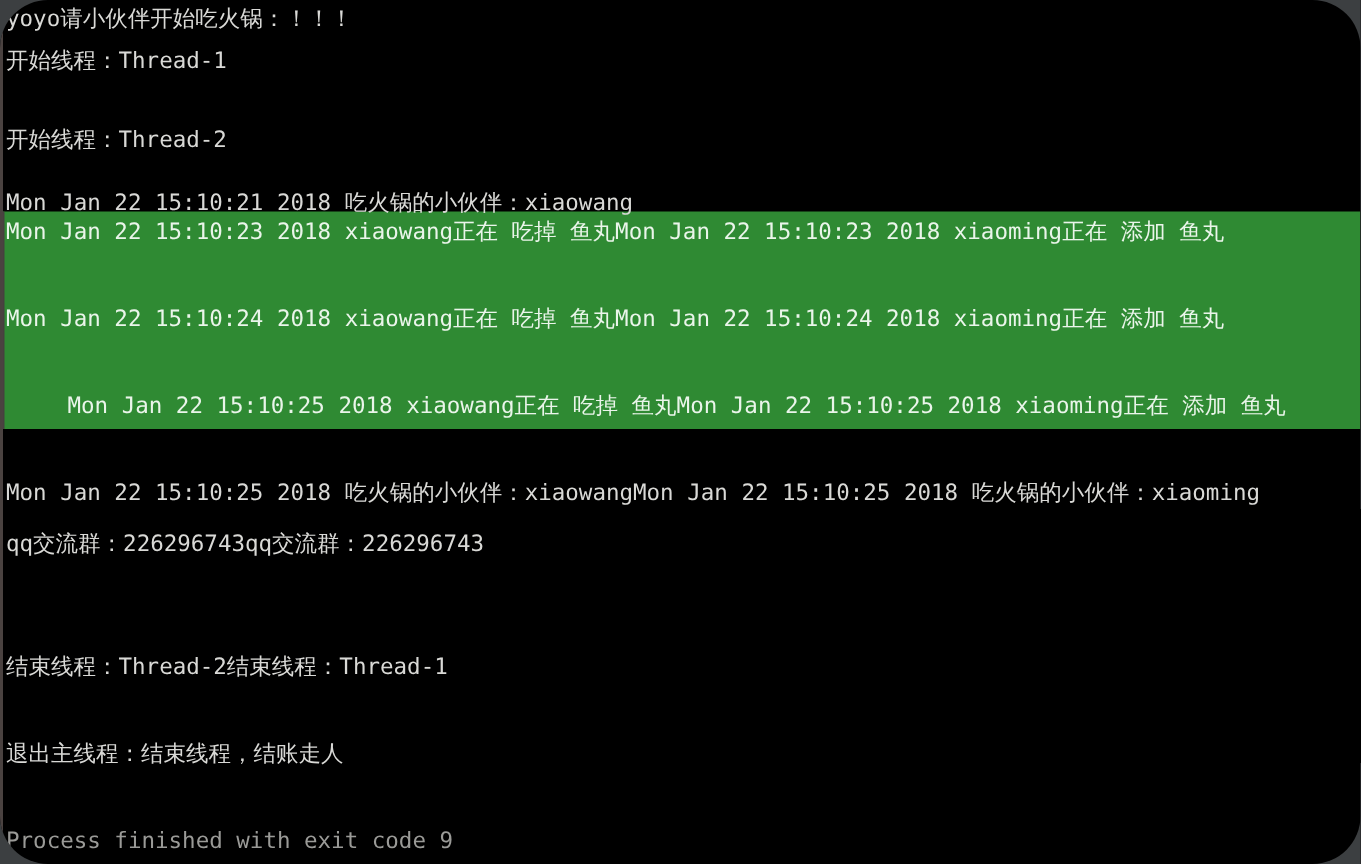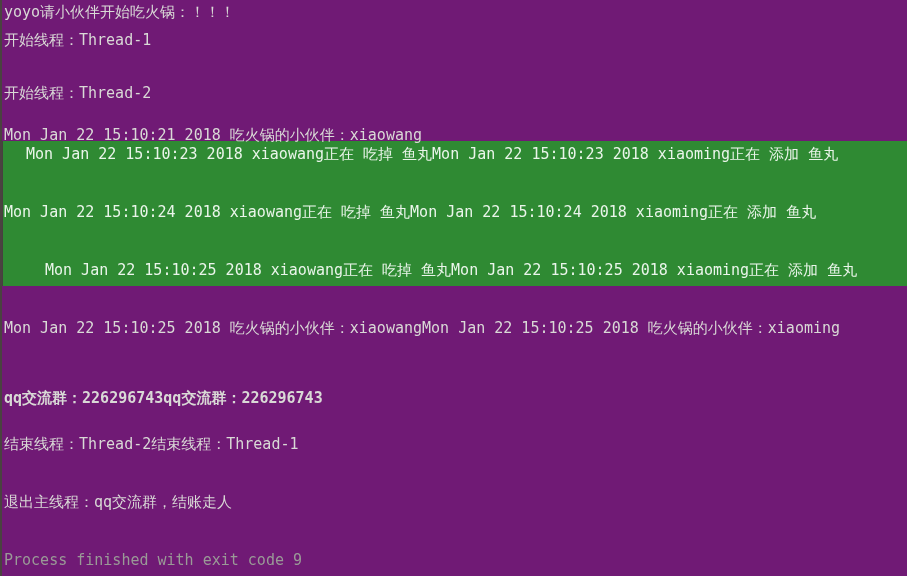--- a/index.html
+++ b/index.html
@@ -7,23 +7,24 @@
     padding: 0;
     background: #3c3f41;
   }
   body {
     font-family: "DejaVu Sans Mono", "Liberation Mono", monospace;
   }
   #console {
     position: relative;
     width: 907px;
     height: 576px;
-    background: #701a75;
+    background: #000000;
     overflow: hidden;
     box-sizing: border-box;
+    border-radius: 32px;
   }
   .edge-gutter {
     position: absolute;
     left: 0;
     top: 0;
     width: 2px;
     height: 576px;
     background: #4a4240;
     z-index: 3;
   }
@@ -76,23 +77,23 @@
 
   <div class="hl-band" id="highlight-band" style="top: 141px; height: 145px; background: rgb(47, 138, 51);">
     <div class="band-left-edge"></div>
   </div>
 
   <div class="line-layer" id="line-layer">
       <div class="ln" style="top: 2px;">yoyo请小伙伴开始吃火锅：！！！</div>
       <div class="ln" style="top: 30px;">开始线程：Thread-1</div>
       <div class="ln" style="top: 83px;">开始线程：Thread-2</div>
       <div class="ln" style="top: 125px;">Mon Jan 22 15:10:21 2018 吃火锅的小伙伴：xiaowang</div>
-      <div class="ln on-green" style="top: 144px; padding-left: 22px;">Mon Jan 22 15:10:23 2018 xiaowang正在 吃掉 鱼丸Mon Jan 22 15:10:23 2018 xiaoming正在 添加 鱼丸</div>
+      <div class="ln on-green" style="top: 144px;">Mon Jan 22 15:10:23 2018 xiaowang正在 吃掉 鱼丸Mon Jan 22 15:10:23 2018 xiaoming正在 添加 鱼丸</div>
       <div class="ln on-green" style="top: 202px;">Mon Jan 22 15:10:24 2018 xiaowang正在 吃掉 鱼丸Mon Jan 22 15:10:24 2018 xiaoming正在 添加 鱼丸</div>
       <div class="ln on-green" style="top: 260px; padding-left: 41px;">Mon Jan 22 15:10:25 2018 xiaowang正在 吃掉 鱼丸Mon Jan 22 15:10:25 2018 xiaoming正在 添加 鱼丸</div>
       <div class="ln" style="top: 318px;">Mon Jan 22 15:10:25 2018 吃火锅的小伙伴：xiaowangMon Jan 22 15:10:25 2018 吃火锅的小伙伴：xiaoming</div>
-      <div class="ln" style="top: 388px; font-weight: bold;">qq交流群：226296743qq交流群：226296743</div>
+      <div class="ln" style="top: 352px;">qq交流群：226296743qq交流群：226296743</div>
       <div class="ln" style="top: 434px;">结束线程：Thread-2结束线程：Thread-1</div>
-      <div class="ln" style="top: 492px;">退出主线程：qq交流群，结账走人</div>
+      <div class="ln" style="top: 492px;">退出主线程：结束线程，结账走人</div>
       <div class="ln dim" style="top: 550px;">Process finished with exit code 9</div>
     </div>
 
 </div>
 
 </body></html>

